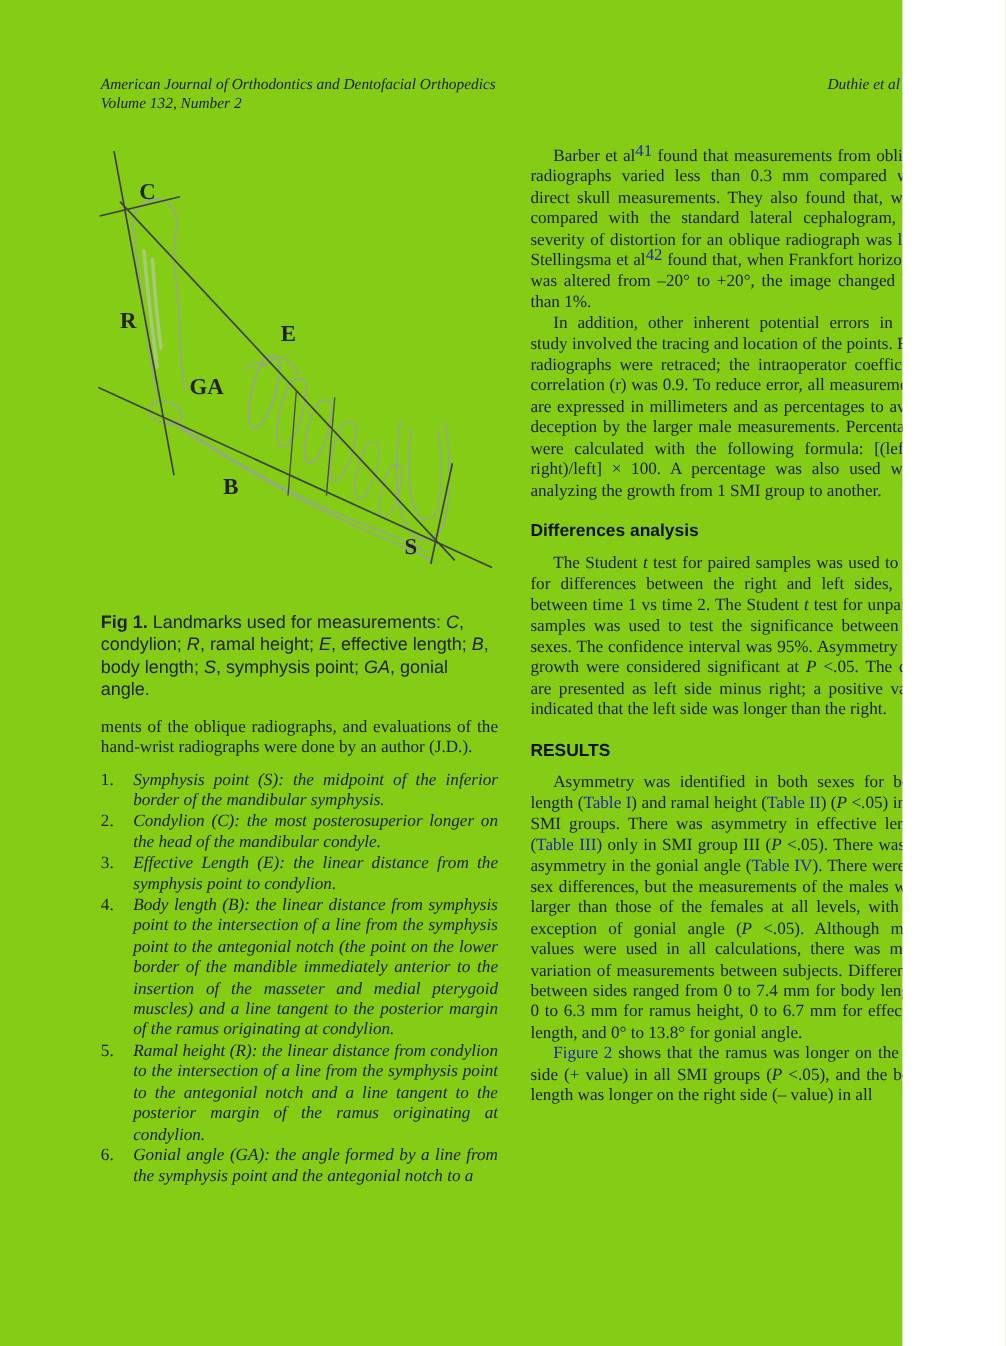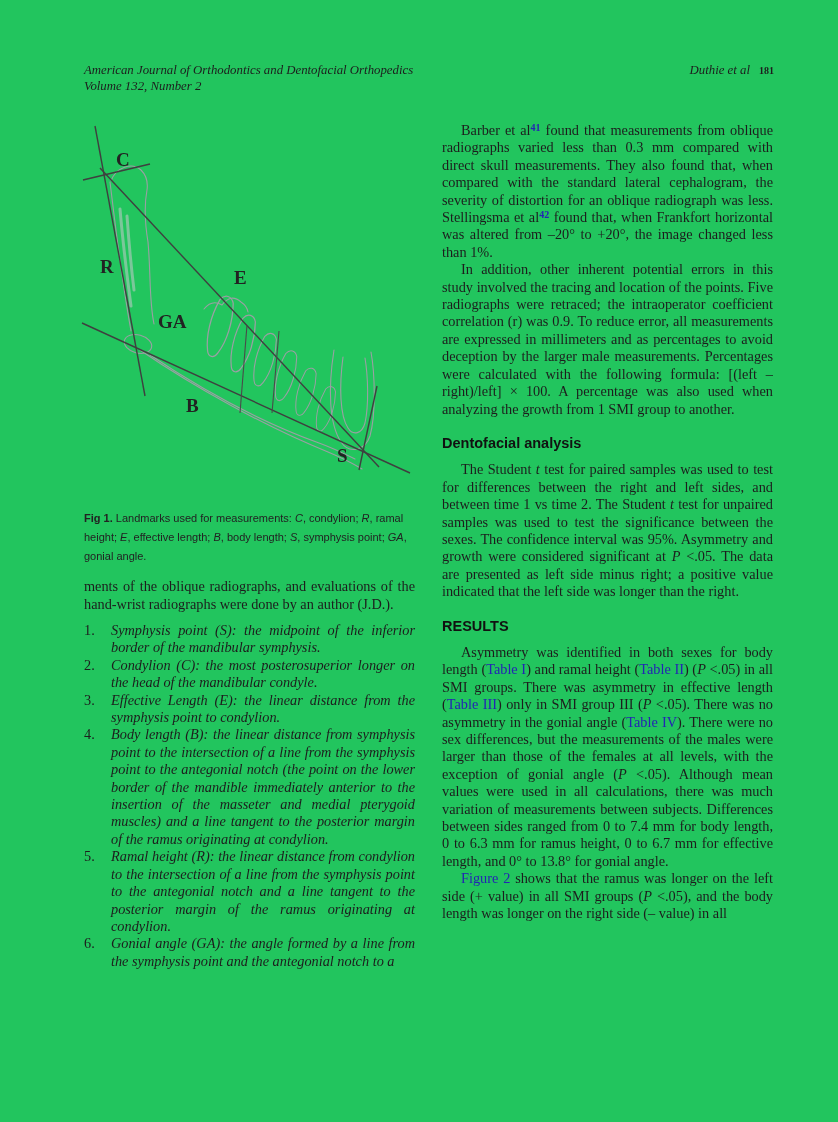--- a/index.html
+++ b/index.html
@@ -1,17 +1,17 @@
 <!DOCTYPE html>
 <html style="--link: #2424b4;"><head>
 <meta charset="utf-8">
 <style>
   html,body { margin:0; padding:0; background:#ffffff; }
   .page {
-    position:relative; width:838px; height:1122px; background:#22c55e;
+    position:relative; width:752px; height:1122px; background:#84cc16;
     font-family:"Liberation Serif", serif; color:#1d1d1d; overflow:hidden;
   }
   
   .hdr {
     position:absolute; left:84px; top:62px; width:690px;
     display:flex; justify-content:space-between; align-items:flex-start;
     font-style:italic; font-size:12.8px; line-height:16px;
   }
   .hdr-right { white-space:nowrap; }
   .hdr-page { font-style:normal; font-weight:bold; font-size:10px; margin-left:9px; }
@@ -20,39 +20,39 @@
   .columns {
     position:absolute; left:84px; top:122px; width:689px;
     display:flex; gap:27px; font-size:14.3px; line-height:17.4px;
   }
   .col { width:331px; }
   p { margin:0; text-align:justify; }
   .p-indent { text-indent:19px; }
 
   figure { margin:2px 0 0 -8px; width:345px; }
   .fig-caption {
-    font-family:"Liberation Sans", sans-serif; font-size:11px; line-height:18.6px;
+    font-family:"Liberation Sans", sans-serif; font-size:15px; line-height:18.6px;
     color:#222; margin-top:6px; text-align:left;
   }
   .body-start { margin-top:13px; }
 
   h3 {
     font-family:"Liberation Sans", sans-serif; font-weight:bold; font-size:14.5px;
     color:#111; margin:17px 0 9px 0; text-align:left;
   }
 
   .numlist { margin:9px 0 0 0; padding:0; list-style:none; }
   .numlist li { display:flex; }
   .numlist .num { width:27px; flex:none; }
   .numlist .txt { flex:1; text-align:justify;font-style:italic; }
 
   
   .seg-i { font-style:italic; }
   .seg-b { font-weight:bold; }
-  .seg-sup, .seg-suplink { font-size:10px; position:relative; top:-4.5px; line-height:0;font-weight:bold; }
+  .seg-sup, .seg-suplink { font-size:14px; position:relative; top:-4.5px; line-height:0; }
   .seg-link, .seg-suplink { color:var(--link, #2424b4); }
 
   
   .anat { stroke:#9aa0a3; stroke-width:1.1; fill:none; stroke-linecap:round; }
   .shade { stroke:#c4c9cc; stroke-width:3; fill:none; opacity:.55; stroke-linecap:round; }
   .mline { stroke:#3f3f3f; stroke-width:1.4; fill:none; }
   .mline-thin { stroke:#4a4a4a; stroke-width:1.1; fill:none; }
   .flabel { font-family:"Liberation Serif", serif; font-weight:bold; font-size:19px; fill:#222; }
 </style>
 </head>
@@ -160,21 +160,21 @@
           <span class="num">6.</span>
           <span class="txt">Gonial angle (GA): the angle formed by a line from the symphysis point and the antegonial notch to a</span>
         </li>
       </ol>
     </div>
 
     <div class="col">
       <p class="p-indent"><span>Barber et al</span><span class="seg-suplink">41</span><span> found that measurements from oblique radiographs varied less than 0.3 mm compared with direct skull measurements. They also found that, when compared with the standard lateral cephalogram, the severity of distortion for an oblique radiograph was less. Stellingsma et al</span><span class="seg-suplink">42</span><span> found that, when Frankfort horizontal was altered from –20° to +20°, the image changed less than 1%.</span></p>
       <p class="p-indent">In addition, other inherent potential errors in this study involved the tracing and location of the points. Five radiographs were retraced; the intraoperator coefficient correlation (r) was 0.9. To reduce error, all measurements are expressed in millimeters and as percentages to avoid deception by the larger male measurements. Percentages were calculated with the following formula: [(left – right)/left] × 100. A percentage was also used when analyzing the growth from 1 SMI group to another.</p>
 
-      <h3>Dentofacial analysis</h3>
+      <h3>Differences analysis</h3>
       <p class="p-indent"><span>The Student </span><span class="seg-i">t</span><span> test for paired samples was used to test for differences between the right and left sides, and between time 1 vs time 2. The Student </span><span class="seg-i">t</span><span> test for unpaired samples was used to test the significance between the sexes. The confidence interval was 95%. Asymmetry and growth were considered significant at </span><span class="seg-i">P</span><span> &lt;.05. The data are presented as left side minus right; a positive value indicated that the left side was longer than the right.</span></p>
 
       <h3>RESULTS</h3>
       <p class="p-indent"><span>Asymmetry was identified in both sexes for body length (</span><span class="seg-link">Table I</span><span>) and ramal height (</span><span class="seg-link">Table II</span><span>) (</span><span class="seg-i">P</span><span> &lt;.05) in all SMI groups. There was asymmetry in effective length (</span><span class="seg-link">Table III</span><span>) only in SMI group III (</span><span class="seg-i">P</span><span> &lt;.05). There was no asymmetry in the gonial angle (</span><span class="seg-link">Table IV</span><span>). There were no sex differences, but the measurements of the males were larger than those of the females at all levels, with the exception of gonial angle (</span><span class="seg-i">P</span><span> &lt;.05). Although mean values were used in all calculations, there was much variation of measurements between subjects. Differences between sides ranged from 0 to 7.4 mm for body length, 0 to 6.3 mm for ramus height, 0 to 6.7 mm for effective length, and 0° to 13.8° for gonial angle.</span></p>
 
       <p class="p-indent"><span class="seg-link">Figure 2</span><span> shows that the ramus was longer on the left side (+ value) in all SMI groups (</span><span class="seg-i">P</span><span> &lt;.05), and the body length was longer on the right side (– value) in all</span></p>
     </div>
 
   </div>
 </div>

